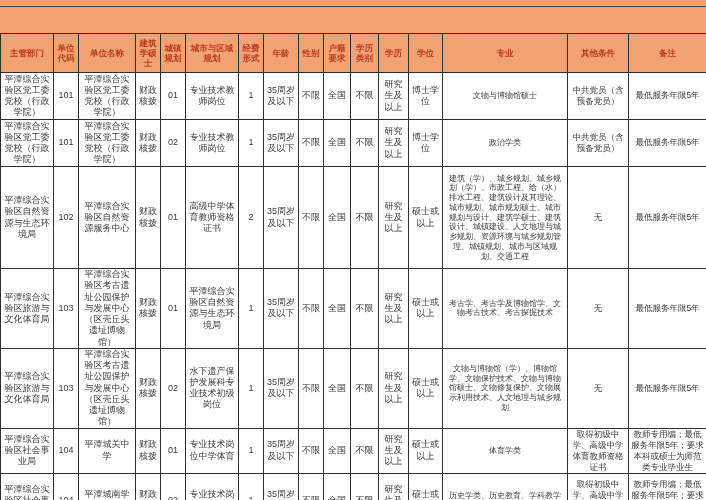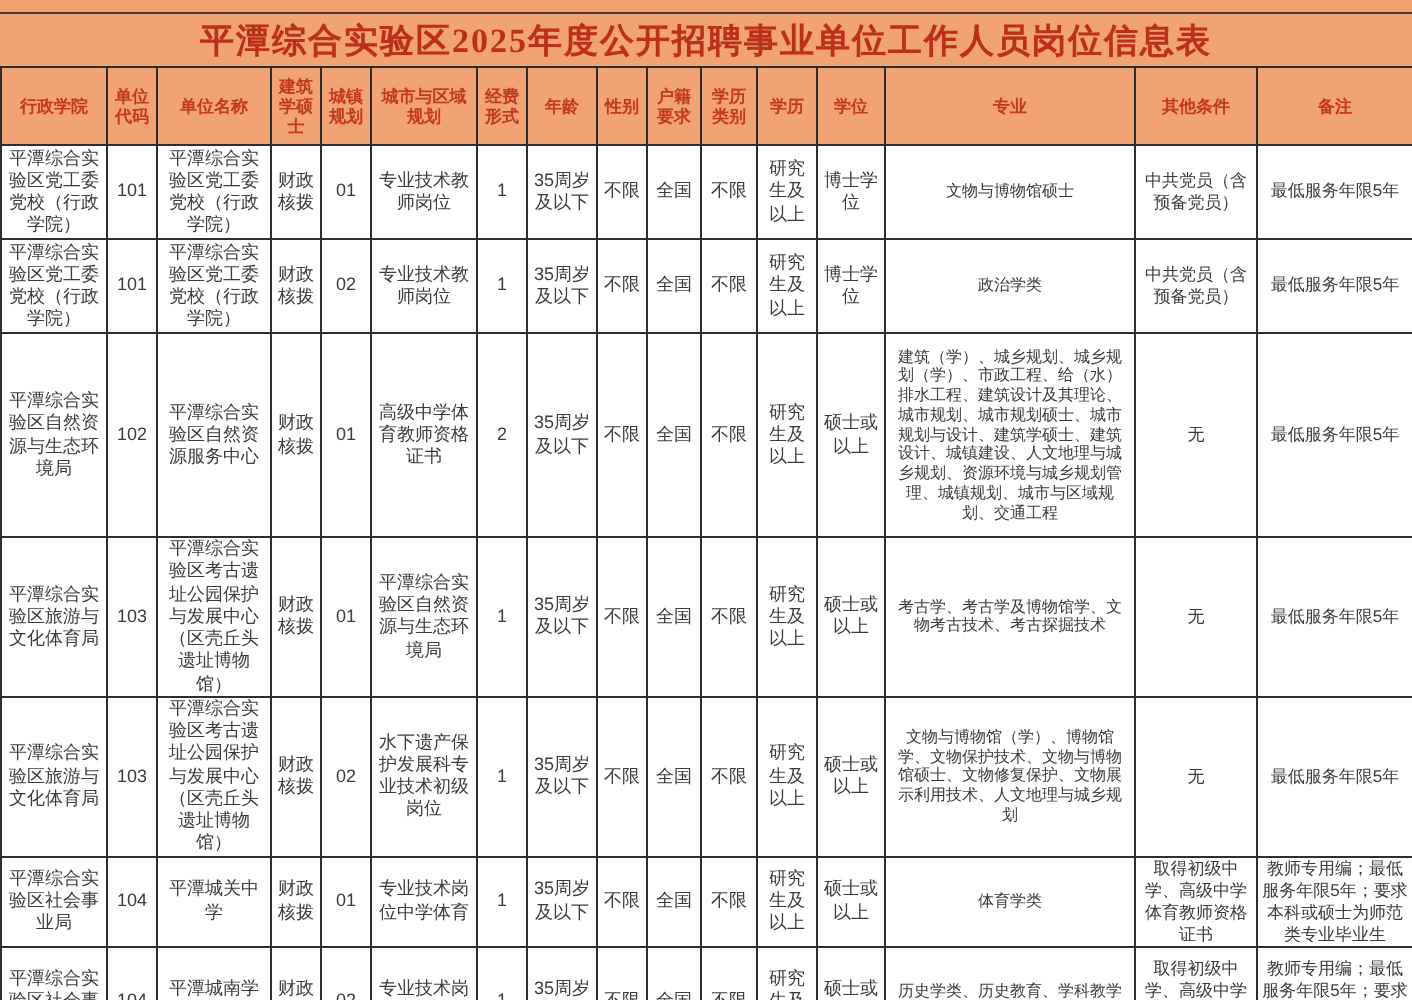--- a/index.html
+++ b/index.html
@@ -70,21 +70,20 @@
   .grid td.c13 { font-size: 8px; line-height: 1.22; padding: 0 3px; }
   .grid td.c14, .grid td.c15 { font-size: 8.5px; line-height: 1.3; }
   .grid td.c0, .grid td.c2 { font-size 8.5px; }
 </style>
 </head>
 <body>
 
 <div class="page">
   <div class="banner">
     <div class="banner-strip"></div>
-    <div class="banner-title">平潭综合实验区2025年度公开招聘事业单位工作人员岗位信息表</div>
   </div>
   <table class="grid">
     <colgroup>
         <col style="width: 53px;">
         <col style="width: 25px;">
         <col style="width: 57px;">
         <col style="width: 25px;">
         <col style="width: 25px;">
         <col style="width: 53px;">
         <col style="width: 25px;">
@@ -93,21 +92,21 @@
         <col style="width: 27px;">
         <col style="width: 28px;">
         <col style="width: 30px;">
         <col style="width: 34px;">
         <col style="width: 125px;">
         <col style="width: 61px;">
         <col style="width: 78px;">
       </colgroup>
     <thead>
       <tr>
-          <th>行政学院</th>
+          <th>主管部门</th>
           <th>单位代码</th>
           <th>单位名称</th>
           <th>建筑学硕士</th>
           <th>城镇规划</th>
           <th>城市与区域规划</th>
           <th>经费形式</th>
           <th>年龄</th>
           <th>性别</th>
           <th>户籍要求</th>
           <th>学历类别</th>

